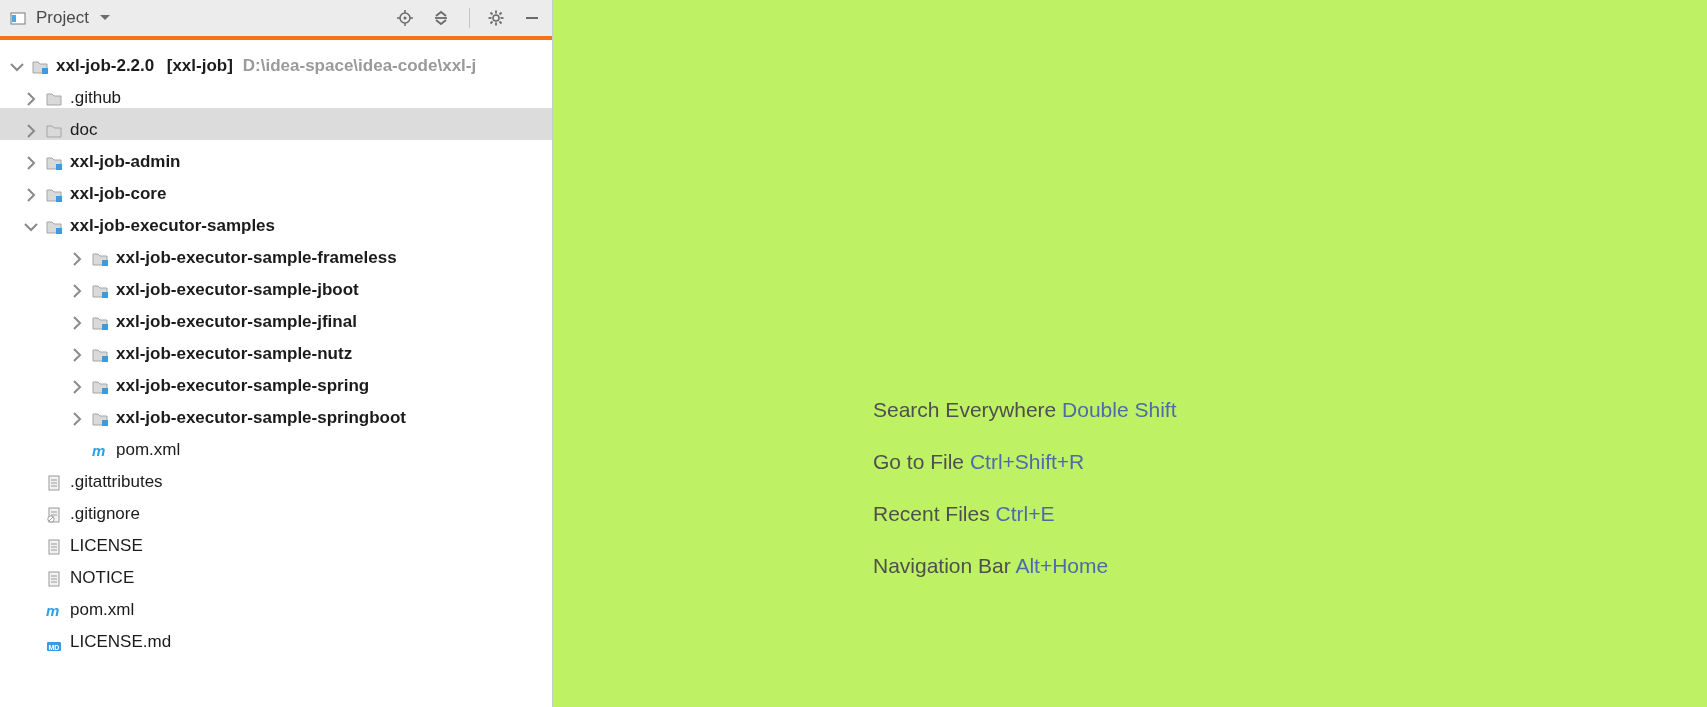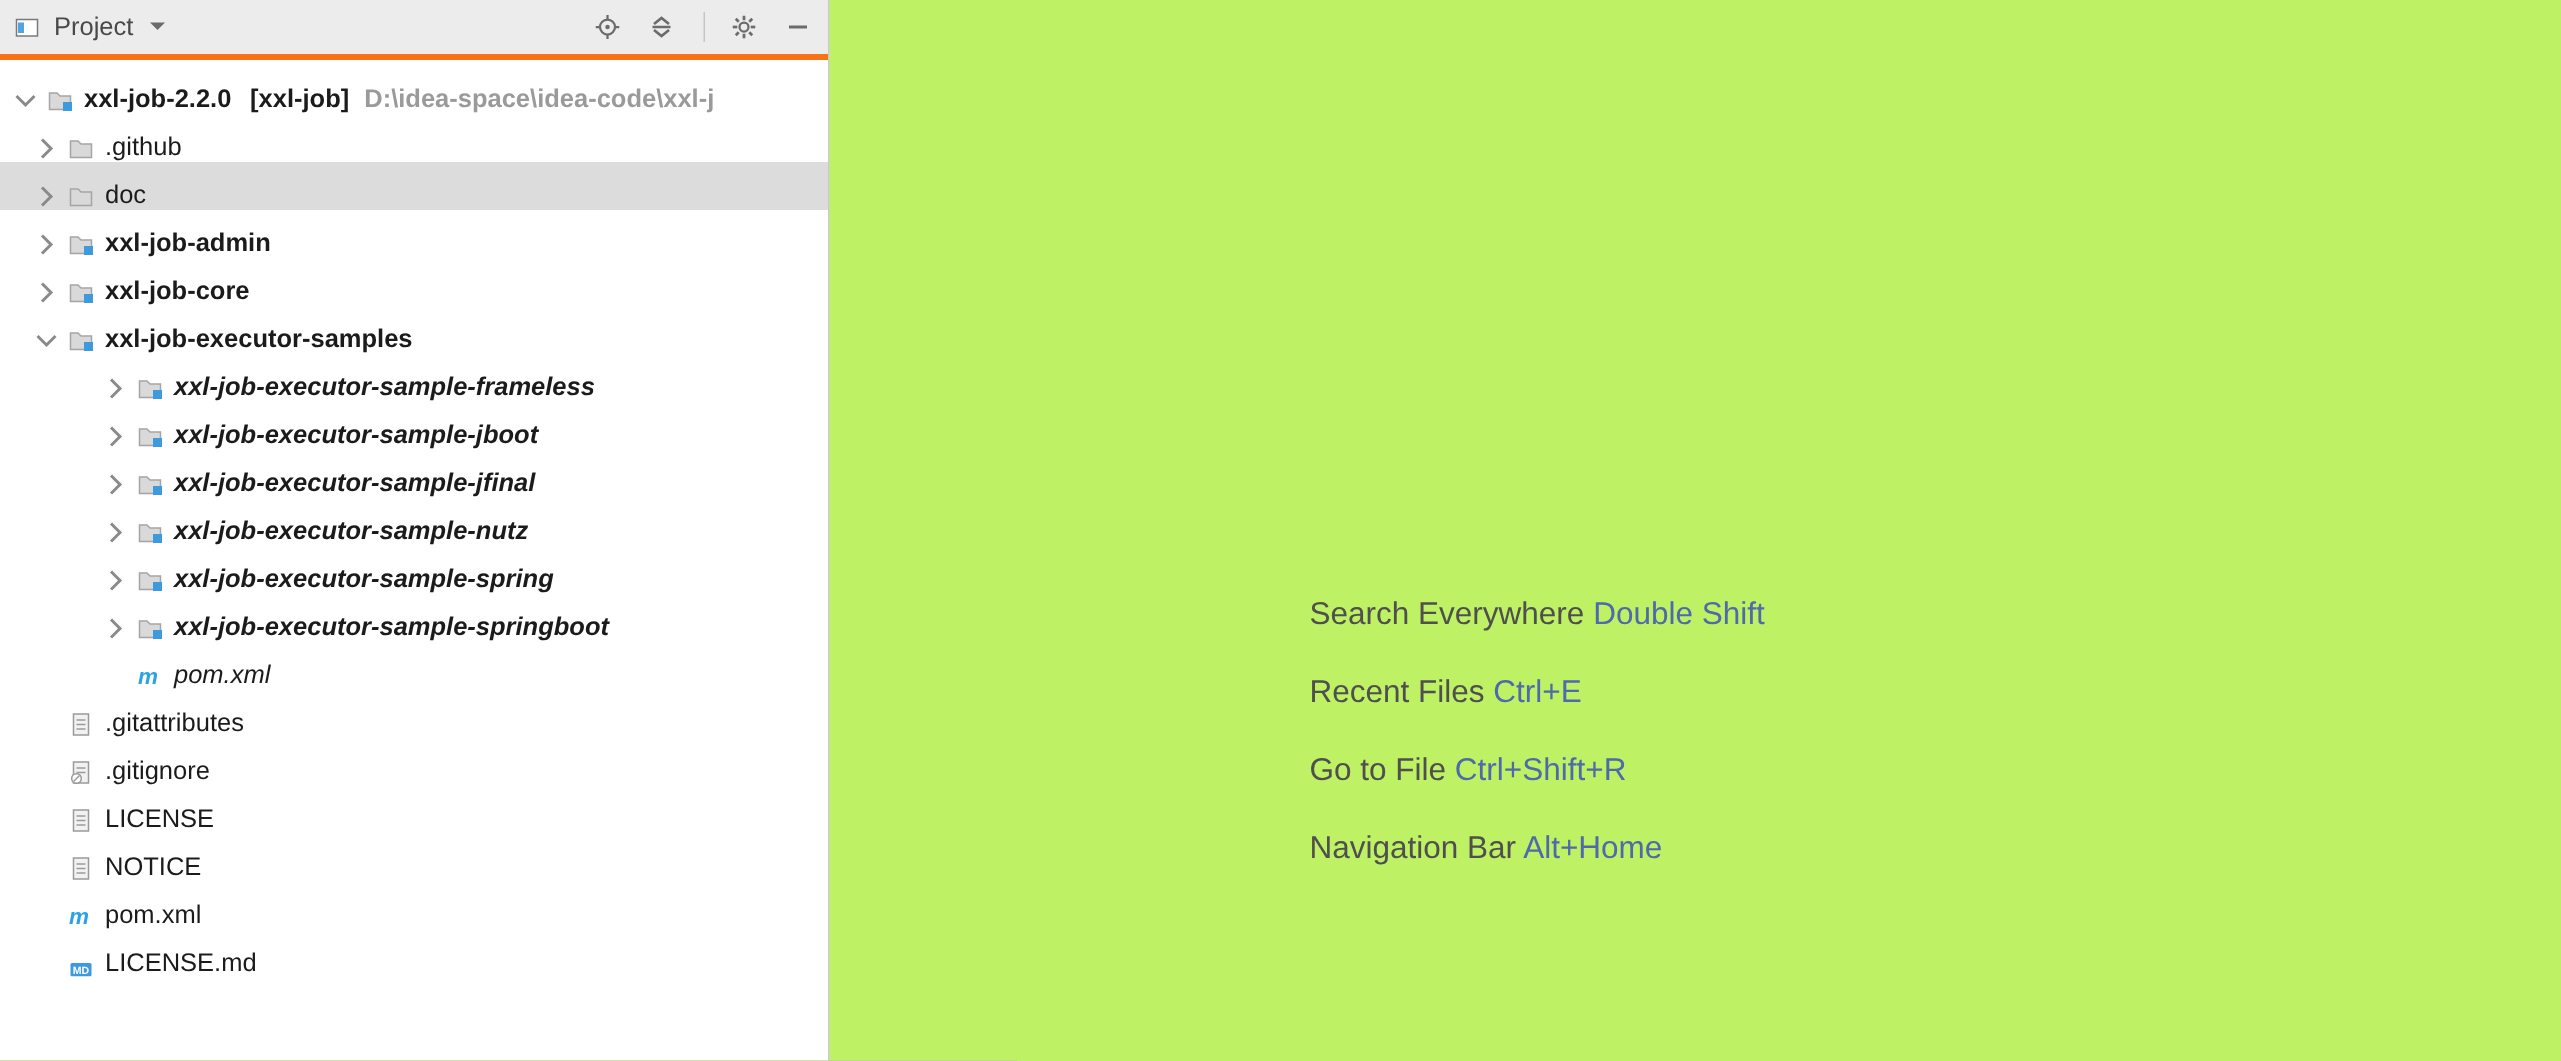--- a/index.html
+++ b/index.html
@@ -83,21 +83,21 @@
     height: 18px;
     display: inline-flex;
     align-items: center;
     justify-content: center;
     flex-shrink: 0;
     margin-right: 2px;
   }
   
   .d0 { padding-left: 8px; }
   .d1 { padding-left: 22px; }
-  .d2 { padding-left: 68px; font-style: italic; }
+  .d2 { padding-left: 68px; }
 
   
   .editor {
     flex: 1;
     background: #bef264;
     display: flex;
     align-items: center;
     justify-content: center;
     position: relative;
   }
@@ -498,25 +498,25 @@
   </div>
 </div>
 
 <div class="editor">
   <div class="hints">
     <div class="hint-row">
       <span>Search Everywhere</span>
       <span class="shortcut">Double Shift</span>
     </div>
     <div class="hint-row">
+      <span>Go to File</span>
+      <span class="shortcut">Ctrl+Shift+R</span>
+    </div>
+    <div class="hint-row">
       <span>Recent Files</span>
       <span class="shortcut">Ctrl+E</span>
-    </div>
-    <div class="hint-row">
-      <span>Go to File</span>
-      <span class="shortcut">Ctrl+Shift+R</span>
     </div>
     <div class="hint-row">
       <span>Navigation Bar</span>
       <span class="shortcut">Alt+Home</span>
     </div>
   </div>
 </div>
 
 </body></html>

